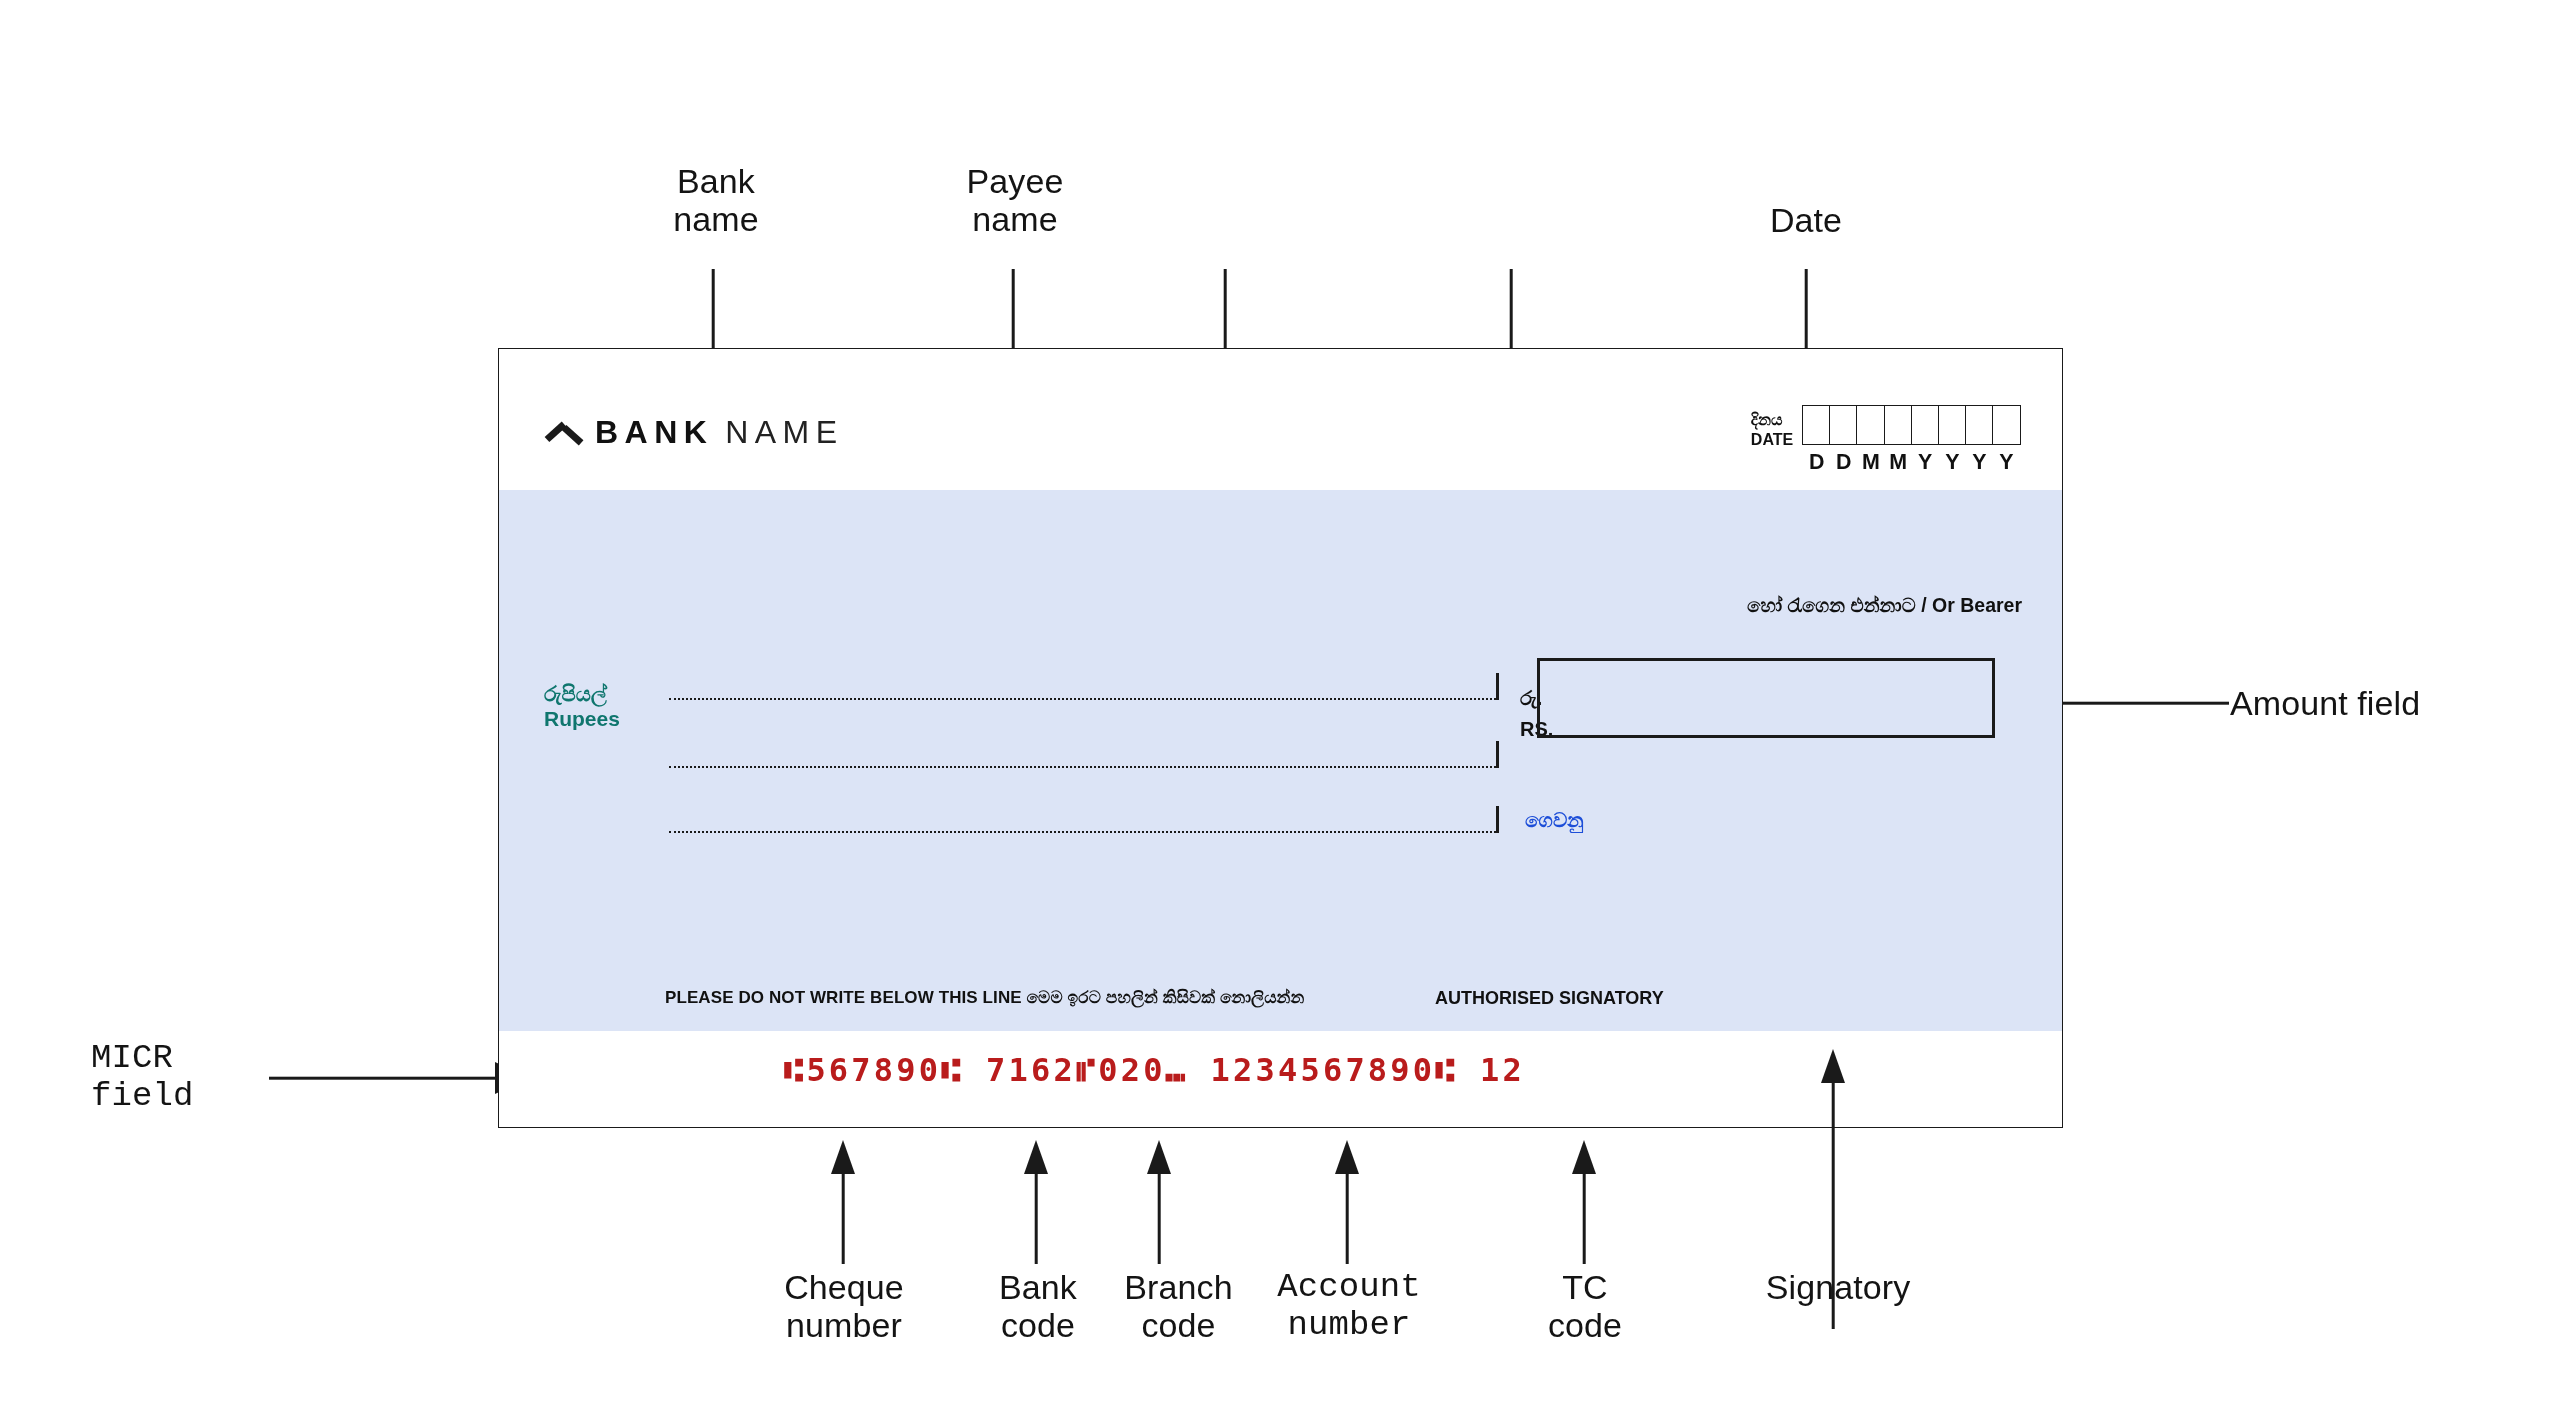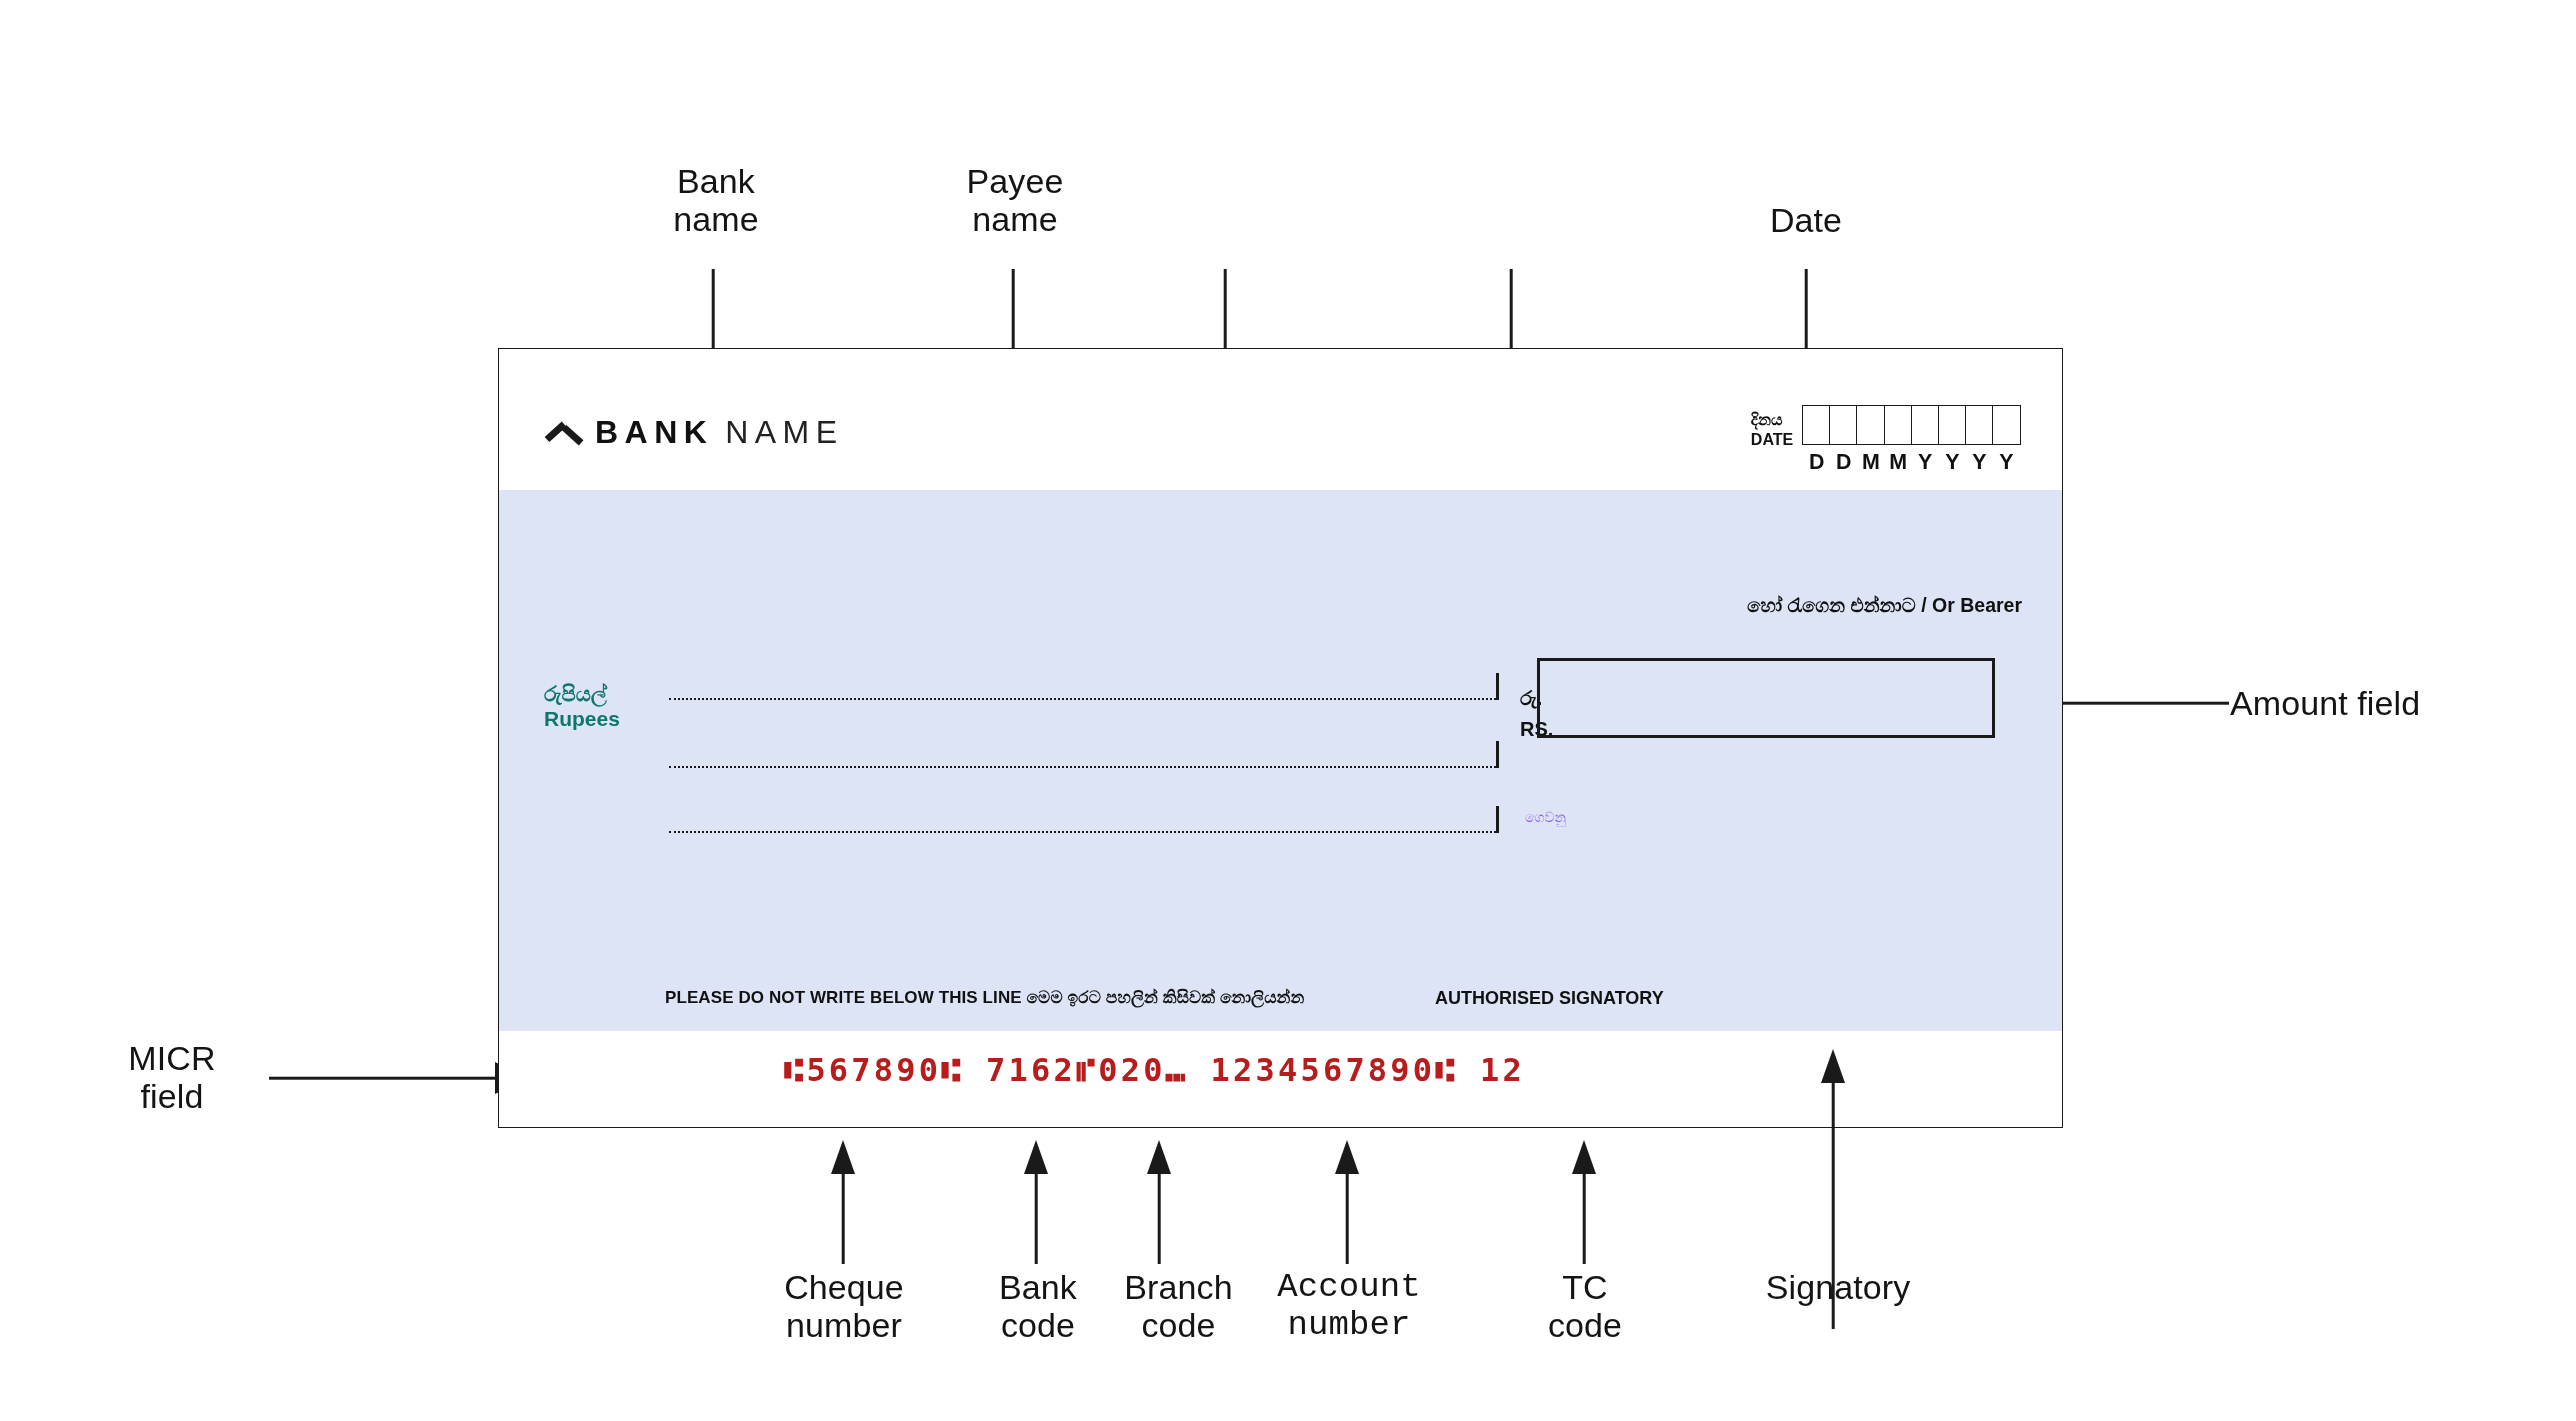--- a/index.html
+++ b/index.html
@@ -10,21 +10,21 @@
   .callout{
     position:absolute;
     font-family:"Liberation Sans","DejaVu Sans",sans-serif;
     font-size:34px;
     line-height:1.12;
     color:#141414;
     text-align:center;
     white-space:pre-line;
     letter-spacing:0.1px;
   }
-  .callout.left{text-align:center;}
+  .callout.left{text-align:left;font-family:Liberation Mono, monospace;}
   .callout.right{text-align:left;}
 
   
   .arrow-v{position:absolute;width:0;}
   .arrow-v .shaft{position:absolute;left:50%;transform:translateX(-50%);width:2.6px;background:#1a1a1a;}
   .arrow-v .head{position:absolute;left:50%;transform:translateX(-50%);width:0;height:0;}
   .head.down{border-left:11px solid transparent;border-right:11px solid transparent;border-top:34px solid #1a1a1a;}
   .head.up{border-left:12.3px solid transparent;border-right:12.3px solid transparent;border-bottom:34px solid #1a1a1a;}
   .arrow-h{position:absolute;height:0;}
   .arrow-h .shaft{position:absolute;top:50%;transform:translateY(-50%);height:2.6px;background:#1a1a1a;}
@@ -69,21 +69,21 @@
   .dotfill{flex:1;border-bottom:2.6px dotted #1a1a1a;margin:0 0 4.5px 2.6px;height:0.6px;}
   .endtick{width:2.6px;height:28.5px;background:#1a1a1a;margin-bottom:0px;flex:none;}
   #bearer{position:absolute;right:40px;top:245px;font-size:19.5px;font-weight:bold;color:#111;}
 
   
   #rupeeslabel{position:absolute;left:45px;top:332px;font-size:21px;font-weight:bold;color:#0f766e;line-height:1.2;}
   .rline{position:absolute;display:flex;align-items:flex-end;}
   .rline .dotfill{border-bottom:2.6px dotted #1a1a1a;}
   #rs-label{position:absolute;left:1021px;top:334px;font-size:20px;font-weight:bold;color:#111;line-height:1.55;}
   #amountbox{position:absolute;left:1038px;top:309px;width:458px;height:80px;border:3.2px solid #1a1a1a;box-sizing:border-box;background:transparent;}
-  #gewanu{position:absolute;left:1026px;top:460px;font-size:14px;font-weight:normal;color:#8b5cf6;}
+  #gewanu{position:absolute;left:1026px;top:460px;font-size:20px;font-weight:bold;color:#1d4ed8;}
 
   
   #noticeline{position:absolute;left:166px;top:639px;font-size:17px;font-weight:bold;color:#111;letter-spacing:0.1px;}
   #authsig{position:absolute;left:936px;top:639px;font-size:18px;font-weight:bold;color:#111;}
 
   
   #micr{
     position:absolute;left:285px;top:702px;
     font-family:"DejaVu Sans Mono","Liberation Mono",monospace;
     font-size:32px;font-weight:bold;color:#b91c1c;letter-spacing:3.2px;

